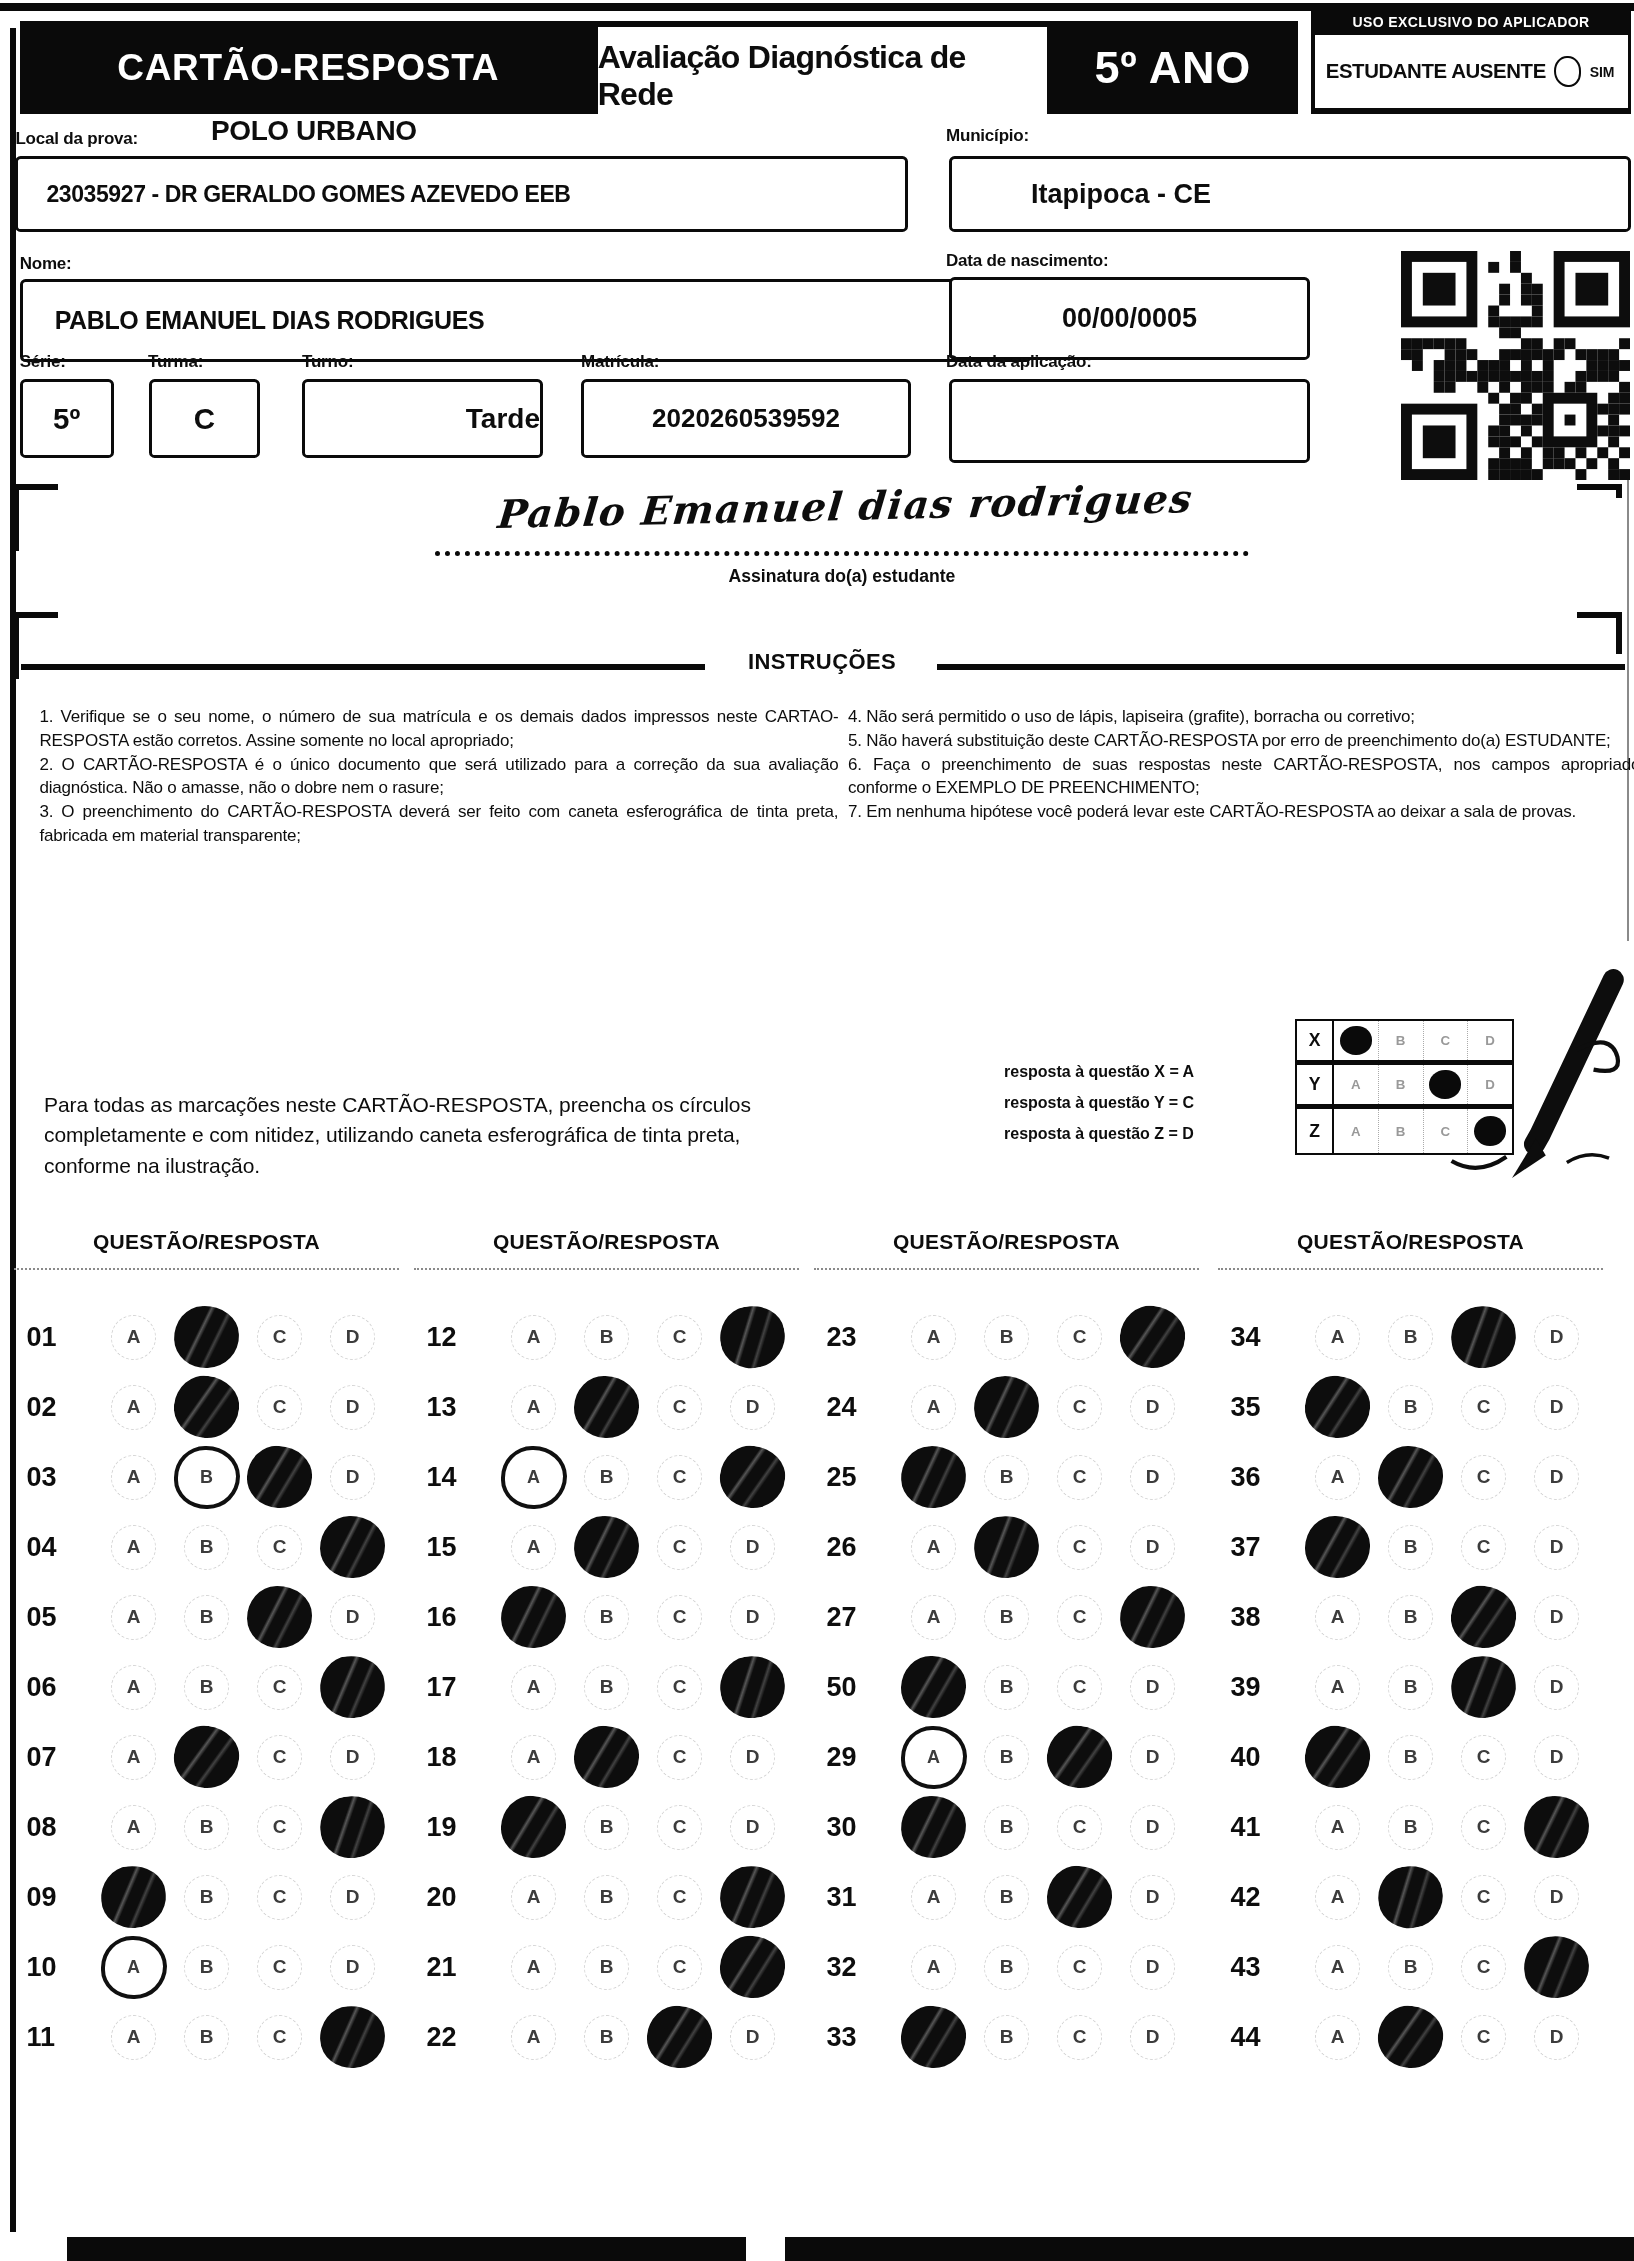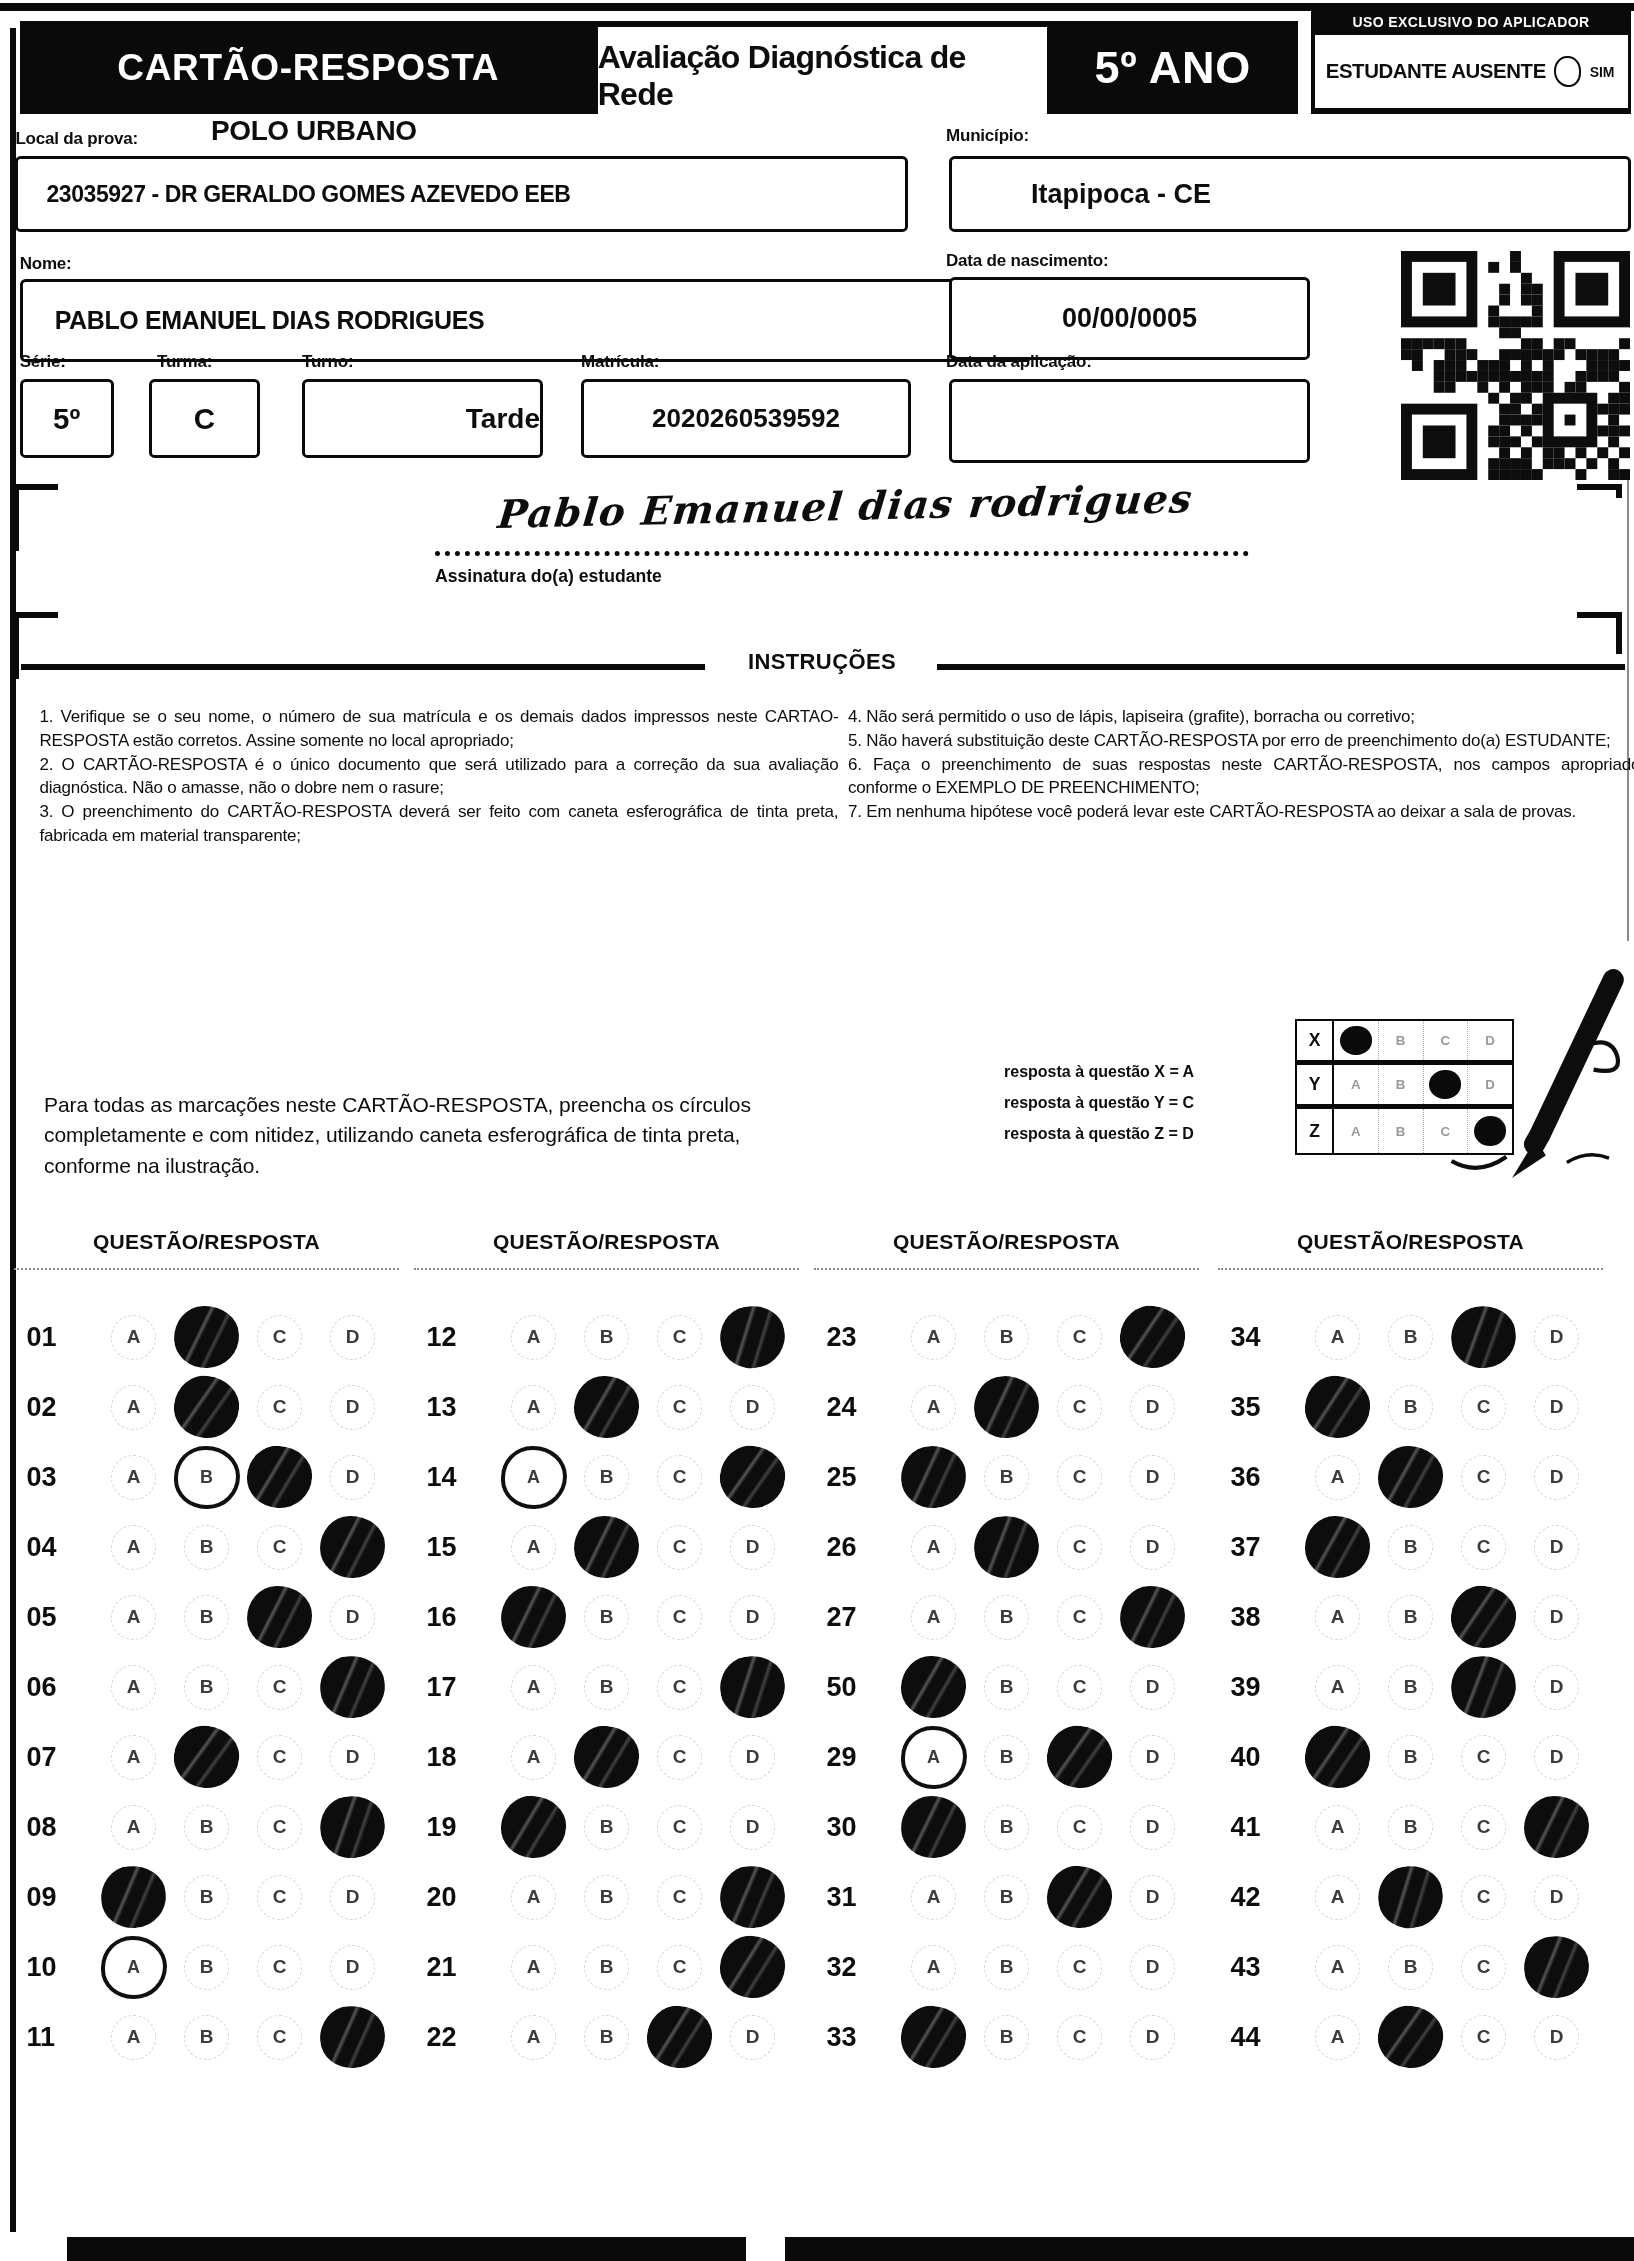--- a/index.html
+++ b/index.html
@@ -37,21 +37,21 @@
   #turma-box{left:149px;top:379px;width:111px;height:79px;font-size:29.5px;justify-content:center;}
   #turno-box{left:302px;top:379px;width:241px;height:79px;font-size:28px;justify-content:flex-end;}
   #matric-box{left:581px;top:379px;width:330px;height:79px;font-size:26px;justify-content:center;}
   #aplic-box{left:949px;top:379px;width:361px;height:84px;}
 
   #qr{position:absolute;left:1401px;top:251px;width:229px;height:229px;}
 
   
   .sig-script{position:absolute;left:442px;top:483px;width:807px;text-align:center;font-family:"DejaVu Serif",serif;font-style:italic;font-weight:700;font-size:39px;transform:rotate(-1.3deg) skewX(-7deg);letter-spacing:1.4px;white-space:nowrap;}
   .sig-line{position:absolute;left:435px;top:550px;width:814px;height:5.6px;border-bottom:5.6px dotted #0a0a0a;}
-  .sig-caption{position:absolute;left:435px;top:566px;width:814px;font-weight:700;font-size:17.6px;}
+  .sig-caption{position:absolute;left:435px;top:566px;width:814px;text-align:center;font-weight:700;font-size:17.6px;}
 
   
   .brk{position:absolute;width:45px;height:67px;}
   .brk-tl{left:12.6px;top:484px;border-top:6.3px solid #0a0a0a;border-left:6.3px solid #0a0a0a;}
   .brk-tr{left:1577px;top:484px;border-top:6.3px solid #0a0a0a;border-right:6.3px solid #0a0a0a;height:14px;}
   .brk-bl{left:12.6px;top:612px;border-top:6.3px solid #0a0a0a;border-left:6.3px solid #0a0a0a;}
   .brk-br{left:1577px;top:612px;border-top:6.3px solid #0a0a0a;border-right:6.3px solid #0a0a0a;height:42px;}
 
   
   .ins-line-l{position:absolute;left:21px;top:664px;width:684px;height:5.6px;background:#0a0a0a;}
@@ -138,21 +138,21 @@
   <div class="flabel" style="left:946px;top:251px;">Data de nascimento:</div>
   <div class="fbox" id="nasc-box">
       <span>00/00/0005</span>
     </div>
 
   <div class="flabel" style="left:19.7px;top:352px;">Série:</div>
   <div class="fbox" id="serie-box">
       <span>5º</span>
     </div>
 
-  <div class="flabel" style="left:157px;top:352px;">Turma:</div>
+  <div class="flabel" style="left:148px;top:352px;">Turma:</div>
   <div class="fbox" id="turma-box">
       <span>C</span>
     </div>
 
   <div class="flabel" style="left:302px;top:352px;">Turno:</div>
   <div class="fbox" id="turno-box">
       <span>Tarde</span>
     </div>
 
   <div class="flabel" style="left:581px;top:352px;">Matrícula:</div>

